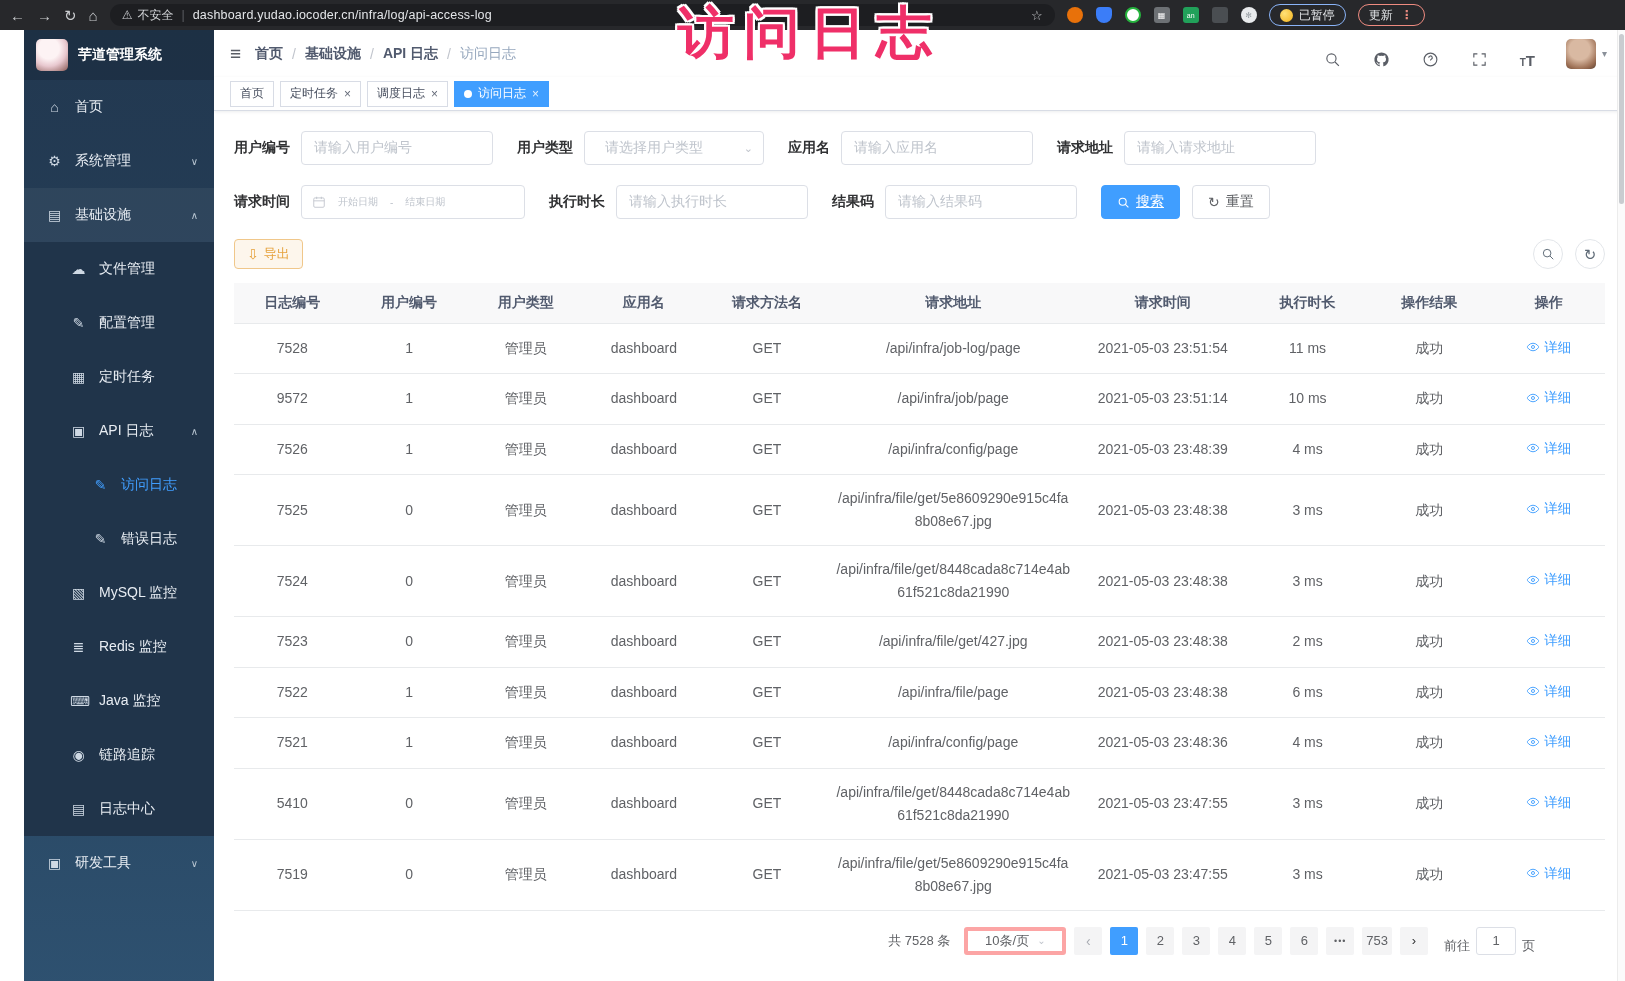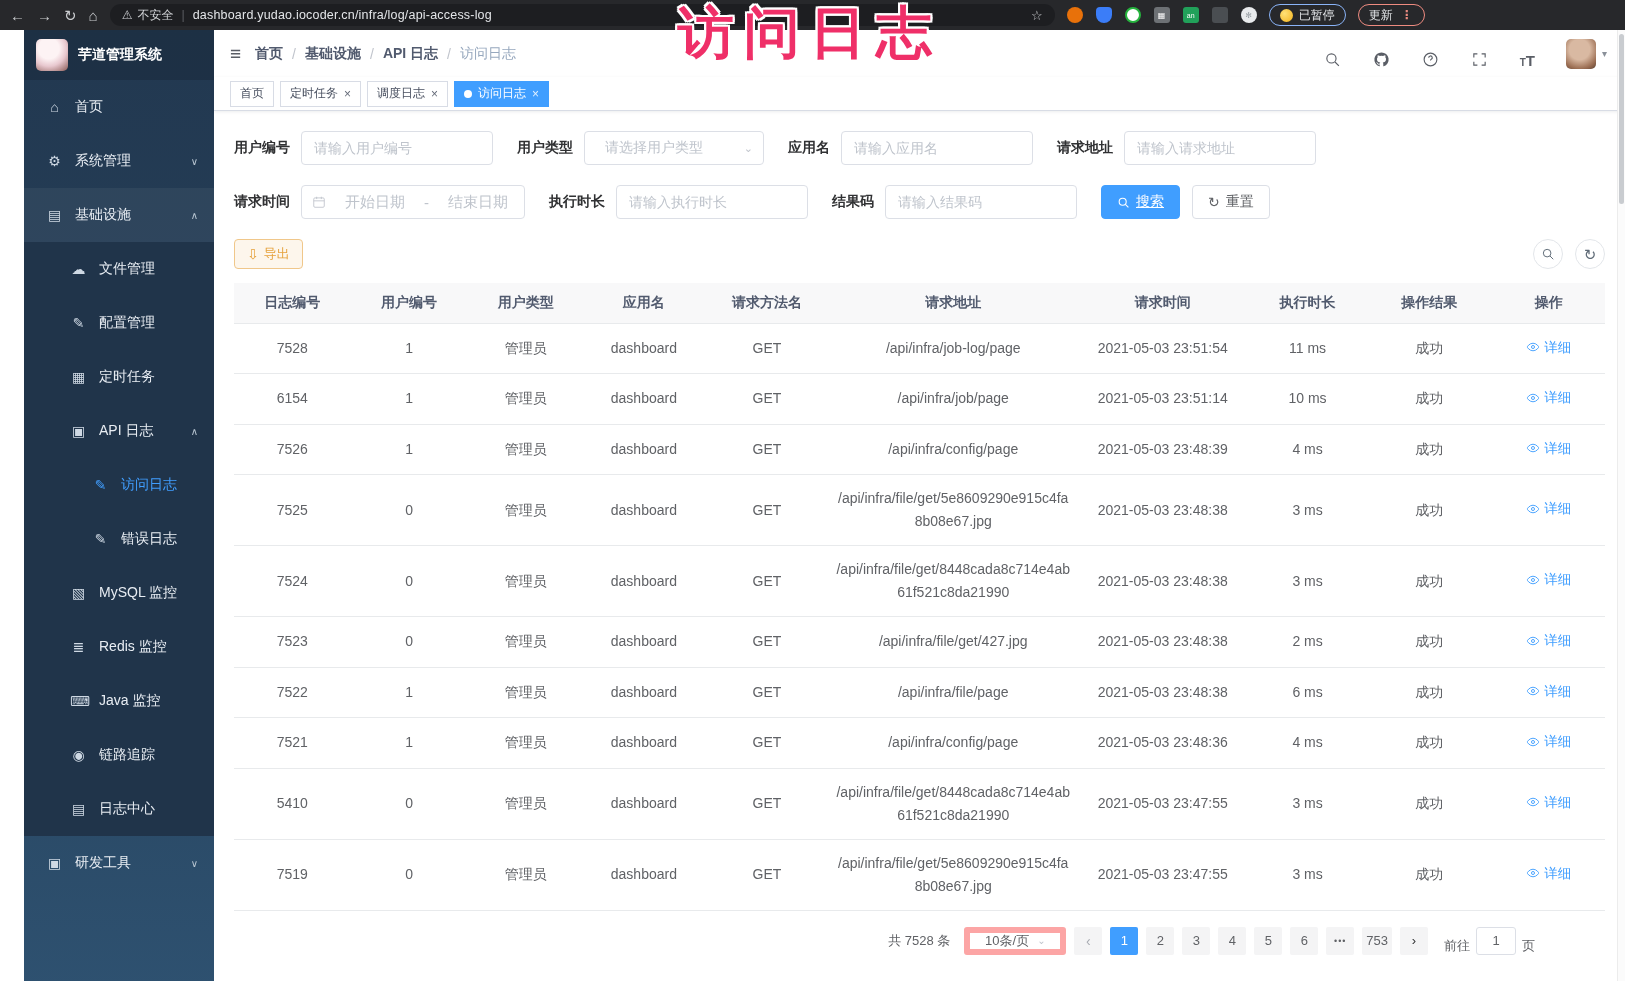--- a/index.html
+++ b/index.html
@@ -74,26 +74,26 @@
   .tab-chip .dot { width:8px; height:8px; border-radius:50%; background:#fff; display:none; }
   .tab-chip.active { background:#409eff; border-color:#409eff; color:#fff; }
   .tab-chip.active .dot { display:inline-block; }
   .tab-close { font-size:12px; line-height:1; opacity:.85; }
 
   
   .content { padding:20px 20px 0; flex:1; overflow:hidden; }
   .filter-row { display:flex; align-items:center; margin-bottom:20px; }
   .f-group { display:flex; align-items:center; gap:11px; margin-right:24px; }
   .f-label { font-size:14px; font-weight:700; color:#303133; white-space:nowrap; }
-  .inp { height:34px; border:1px solid #dcdfe6; border-radius:4px; padding:0 12px; font-size:14px; color:#606266; background:#fff; outline:none; font-family:Liberation Sans, sans-serif; }
+  .inp { height:34px; border:1px solid #dcdfe6; border-radius:4px; padding:0 12px; font-size:14px; color:#606266; background:#fff; outline:none; font-family:Liberation Mono, monospace; }
   .inp::placeholder { color:#bfc4cc; }
   .w192 { width:192px; }
   .sel { width:180px; height:34px; border:1px solid #dcdfe6; border-radius:4px; padding:0 10px 0 20px; display:flex; align-items:center; font-size:14px; color:#bfc4cc; cursor:pointer; background:#fff; }
   .sel .sel-caret { margin-left:auto; color:#c0c4cc; font-size:11px; }
-  .drange { width:224px; height:34px; border:1px solid #dcdfe6; border-radius:4px; display:flex; align-items:center; gap:19px; padding:0 10px; font-size:15px; color:#bfc4cc; cursor:pointer; background:#fff; }
+  .drange { width:224px; height:34px; border:1px solid #dcdfe6; border-radius:4px; display:flex; align-items:center; gap:12px; padding:0 10px; font-size:10px; color:#bfc4cc; cursor:pointer; background:#fff; }
   .drange svg { width:14px; height:14px; stroke:#c0c4cc; fill:none; stroke-width:1.5; flex:none; }
   .d-sep { color:#bfc4cc; }
   .btn { height:34px; border-radius:4px; border:1px solid #dcdfe6; background:#fff; color:#606266; font-size:14px; display:inline-flex; align-items:center; gap:6px; padding:0 15px; cursor:pointer; font-family:inherit; white-space:nowrap; }
   .btn-primary { background:#409eff; border-color:#409eff; color:#fff;text-decoration:underline; }
   .btn-primary svg { width:13px; height:13px; stroke:#fff; fill:none; stroke-width:2; }
   .btn-ico { font-size:14px; line-height:1; }
   .btn + .btn { margin-left:12px; }
 
   .toolbar { display:flex; align-items:center; margin-bottom:14px; }
   .btn-export { height:30px; padding:0 12px; font-size:13px; background:#fdf6ec; border:1px solid #f0c78a; color:#e6a23c; border-radius:4px; display:inline-flex; align-items:center; gap:5px; cursor:pointer; font-family:inherit; }
@@ -105,21 +105,21 @@
   
   table.grid { width:100%; border-collapse:collapse; table-layout:fixed; }
   .grid th { background:#f8f8f9; height:40px; font-size:14px; font-weight:700; color:#515a6e; text-align:center; padding:0 6px; border-bottom:1px solid #e8eaec; }
   .grid td { font-size:14px; color:#606266; text-align:center; padding:12px 6px; line-height:23px; border-bottom:1px solid #e8eaec; word-break:break-all; }
   .detail-link { color:#409eff; cursor:pointer; display:inline-flex; align-items:center; gap:4px; white-space:nowrap; font-size:13.5px; }
   .detail-link svg { width:14px; height:14px; stroke:#409eff; fill:none; stroke-width:1.6; }
 
   
   .pager { display:flex; align-items:center; justify-content:flex-end; gap:8px; padding:16px 70px 0 0; font-size:13px; color:#606266; }
   .pg-total { margin-right:6px; white-space:nowrap; }
-  .pg-size { width:102px; height:28px; border:6px solid #fca5a5; border-radius:3px; display:flex; align-items:center; justify-content:center; gap:8px; cursor:pointer; color:#606266; background:#fff; }
+  .pg-size { width:102px; height:28px; border:4px solid #fca5a5; border-radius:3px; display:flex; align-items:center; justify-content:center; gap:8px; cursor:pointer; color:#606266; background:#fff; }
   .pg-size .sel-caret { color:#c0c4cc; font-size:10px; }
   .pg-chip { min-width:28px; height:28px; padding:0 4px; background:#f4f4f5; border-radius:2px; display:inline-flex; align-items:center; justify-content:center; font-size:13px; color:#606266; cursor:pointer; }
   .pg-chip.active { background:#409eff; color:#fff; }
   .pg-arrow { font-size:14px; color:#a8abb2; }
   .pg-goto { display:flex; align-items:flex-end; gap:6px; margin-left:8px; white-space:nowrap; }
   .pg-input { width:40px; height:28px; border:1px solid #dcdfe6; border-radius:3px; text-align:center; font-size:13px; color:#606266; outline:none; font-family:inherit; }
 
   
   .v-scroll { position:absolute; right:0; top:30px; bottom:0; width:8px; background:#fbfbfb; border-left:1px solid #ececec; z-index:40; }
   .v-thumb { position:absolute; top:4px; left:1px; width:5px; height:170px; border-radius:3px; background:#c9ccd0; }
@@ -419,21 +419,21 @@
               <td>成功</td>
               <td><span class="detail-link">
                   <svg viewBox="0 0 24 24">
                     <path d="M2 12s3.5-6.5 10-6.5S22 12 22 12s-3.5 6.5-10 6.5S2 12 2 12z"></path>
                     <circle cx="12" cy="12" r="2.6"></circle>
                   </svg>
                   <span>详细</span>
                 </span></td>
             </tr>
             <tr>
-              <td>6154</td>
+              <td>9572</td>
               <td>1</td>
               <td>管理员</td>
               <td>dashboard</td>
               <td>GET</td>
               <td>/api/infra/job/page</td>
               <td>2021-05-03 23:51:14</td>
               <td>10 ms</td>
               <td>成功</td>
               <td><span class="detail-link">
                   <svg viewBox="0 0 24 24">

